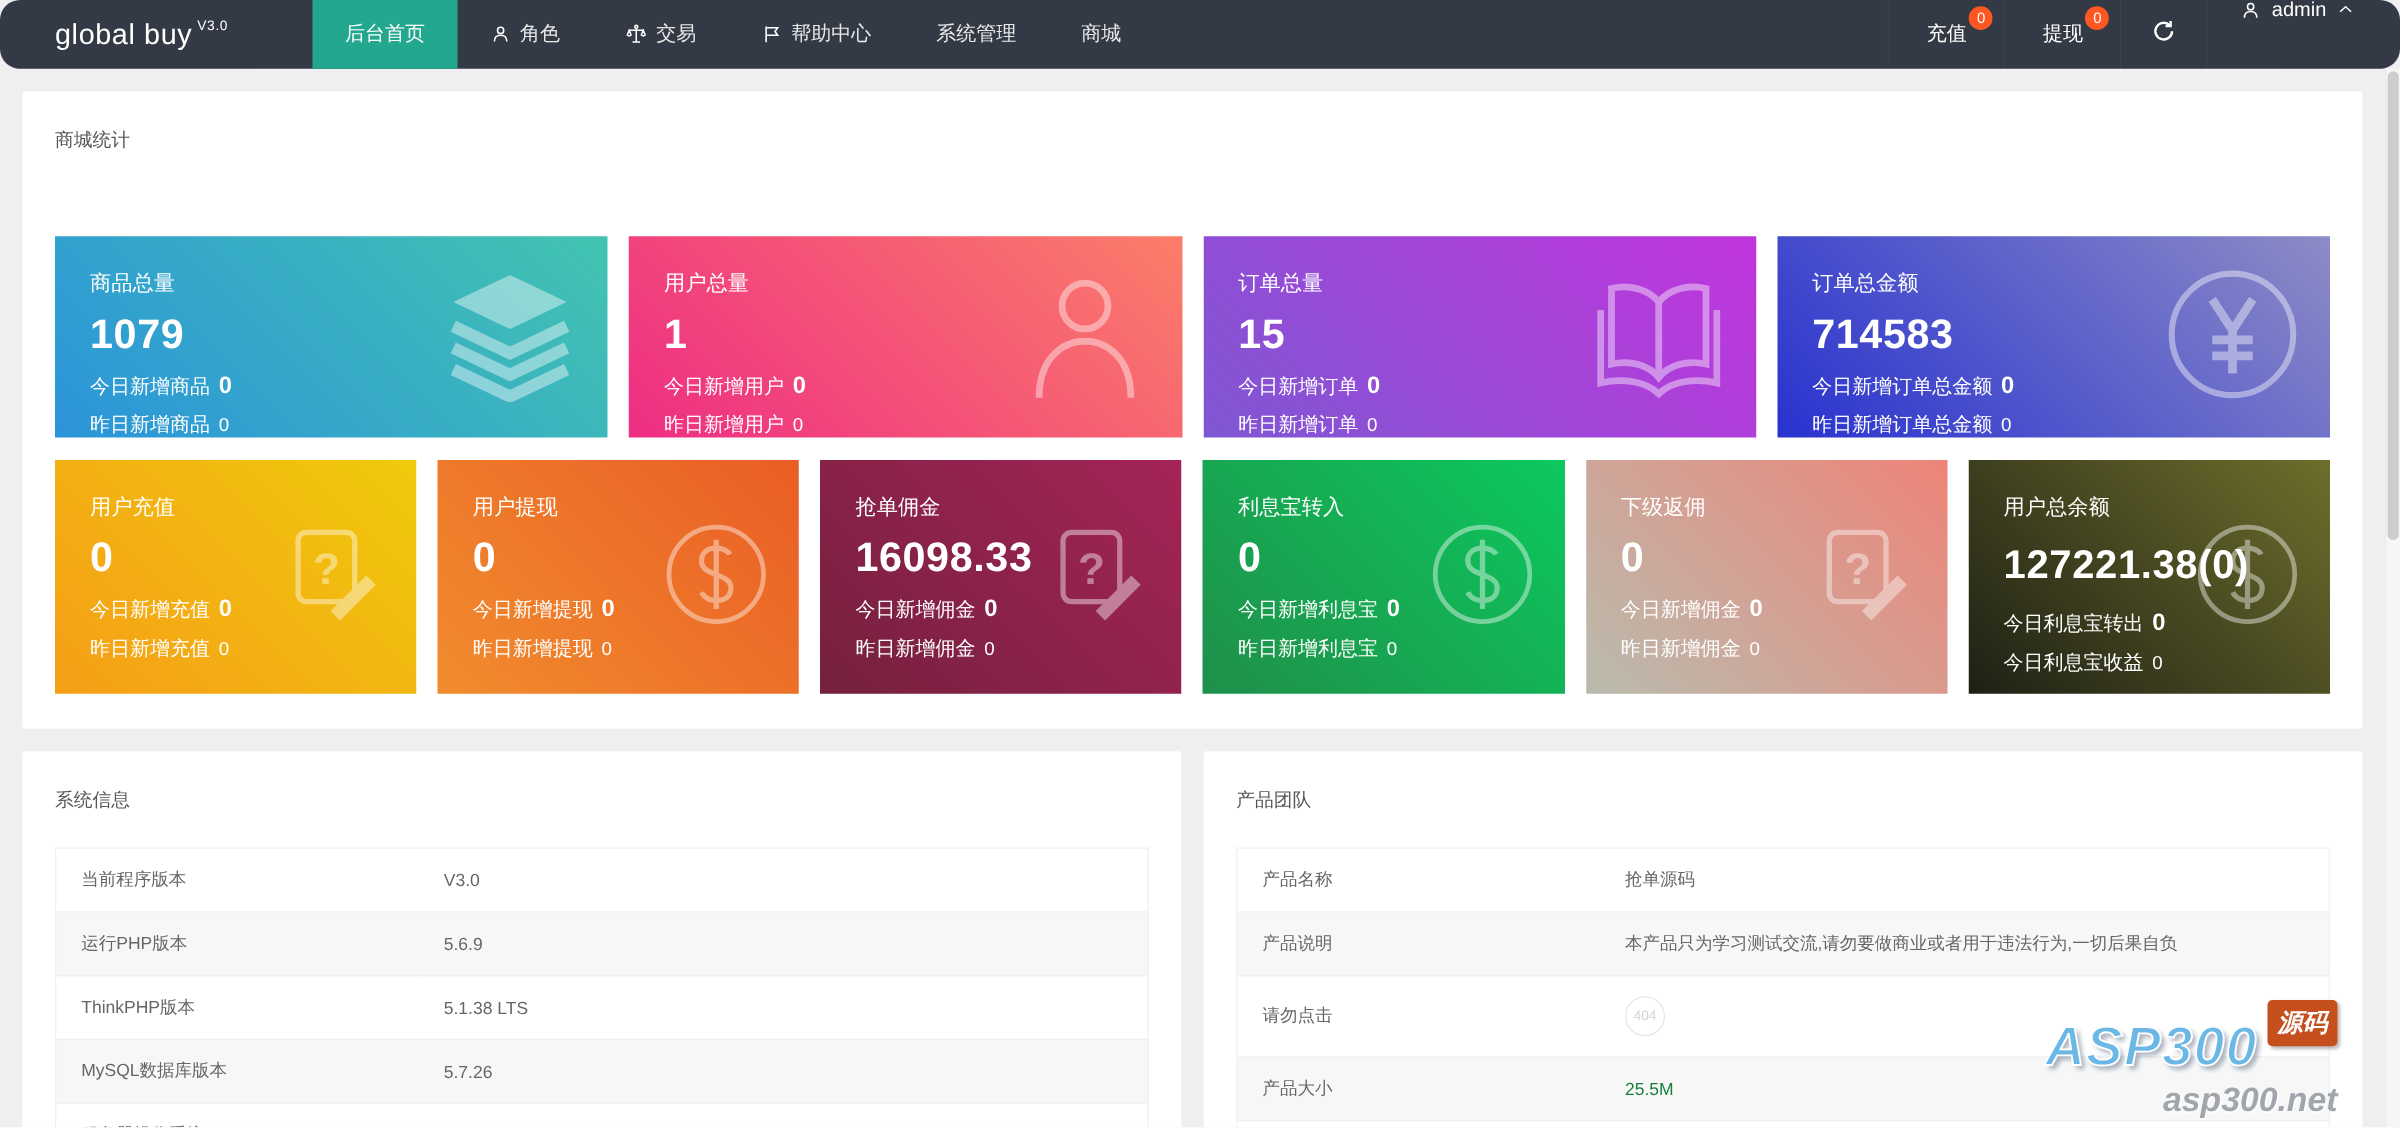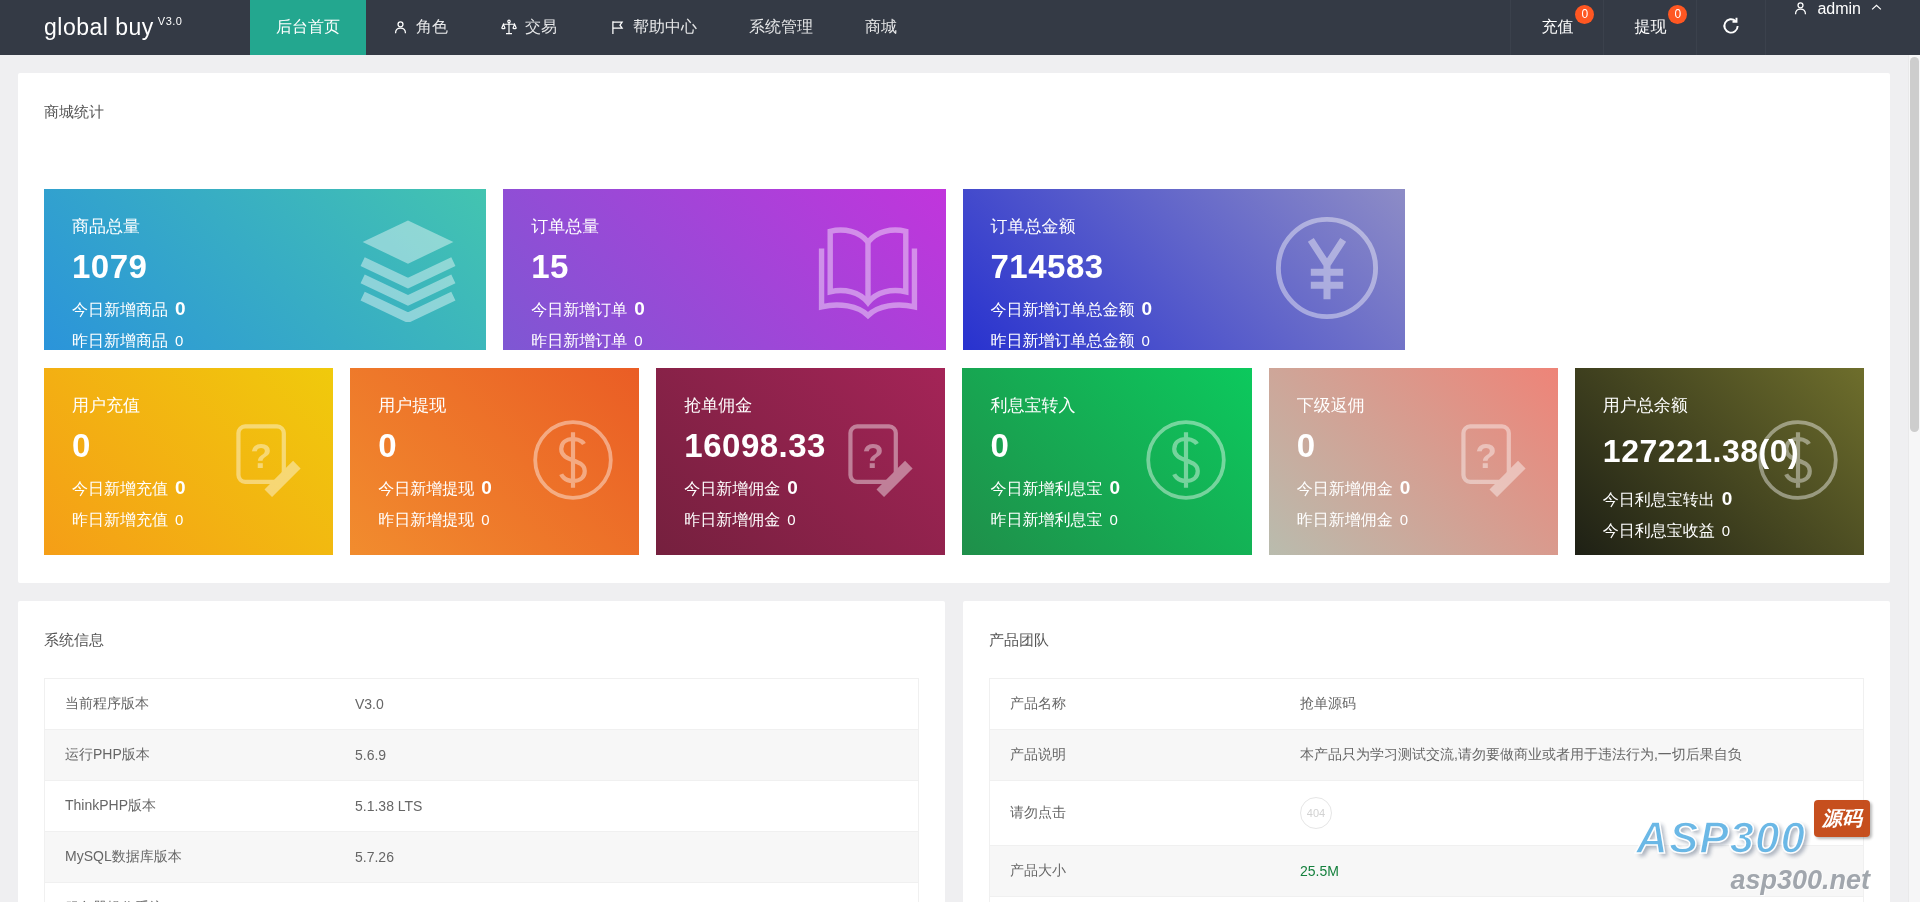--- a/index.html
+++ b/index.html
@@ -1,20 +1,20 @@
 <!DOCTYPE html>
 <html><head>
 <meta charset="utf-8">
 <style>
   html,body{margin:0;padding:0;}
   body{font-family:"Liberation Sans","DejaVu Sans",sans-serif;}
   .page{position:relative;width:1920px;height:902px;background:#efeff1;overflow:hidden;}
 
   
-  header{position:relative;height:55px;background:#343a45;display:flex;align-items:stretch;color:#fff;}
+  header{position:relative;height:55px;background:#343a45;display:flex;align-items:stretch;color:#fff;border-radius:16px;}
   .logo{width:250px;display:flex;align-items:center;padding-left:44px;box-sizing:border-box;font-size:23px;letter-spacing:.5px;color:#fff;white-space:nowrap;}
   .logo sup{font-size:11px;margin-left:4px;transform:translateY(-7px);display:inline-block;}
   nav{display:flex;align-items:stretch;}
   .nav-item{display:flex;align-items:center;gap:7px;padding:0 26px;font-size:16px;color:rgba(255,255,255,.88);cursor:pointer;}
   .nav-item.active{background:#23a78f;color:#fff;}
   .nav-item .ni{display:flex;align-items:center;}
   .header-right{margin-left:auto;display:flex;align-items:stretch;}
   .hbtn{position:relative;display:flex;align-items:center;padding:0 30px;font-size:16px;cursor:pointer;border-left:1px solid rgba(255,255,255,.04);}
   .badge{position:absolute;top:5px;right:9px;background:#ff5722;color:#fff;font-size:12px;min-width:19px;height:19px;line-height:19px;border-radius:10px;text-align:center;font-style:normal;padding:0 3px;box-sizing:border-box;}
   .hicon{display:flex;align-items:center;padding:0 24px;cursor:pointer;border-left:1px solid rgba(255,255,255,.04);}
@@ -147,20 +147,30 @@
             <div class="card-value">1079</div>
             <div class="card-line"><span>今日新增商品</span><b>0</b></div>
             <div class="card-line sub"><span>昨日新增商品</span><span class="v2">0</span></div>
             <span class="card-icon"><svg viewBox="0 0 100 100" fill="none" stroke="#fff">
                 <path d="M50 6 L92 26 L50 46 L8 26 Z" fill="#fff" stroke="none"></path>
                 <path d="M8 44 L50 64 L92 44" stroke-width="9"></path>
                 <path d="M8 60 L50 80 L92 60" stroke-width="9"></path>
                 <path d="M8 76 L50 96 L92 76" stroke-width="9"></path>
               </svg></span>
           </div>
+          <div class="stat-card" style="background: linear-gradient(225deg, rgb(251, 126, 105), rgb(238, 45, 132));">
+            <div class="card-label">用户总量</div>
+            <div class="card-value">1</div>
+            <div class="card-line"><span>今日新增用户</span><b>0</b></div>
+            <div class="card-line sub"><span>昨日新增用户</span><span class="v2">0</span></div>
+            <span class="card-icon"><svg viewBox="0 0 100 100" fill="none" stroke="#fff" stroke-width="5">
+                <circle cx="50" cy="29" r="17"></circle>
+                <path d="M16 97 C16 66 35 55 50 55 C65 55 84 66 84 97"></path>
+              </svg></span>
+          </div>
           <div class="stat-card" style="background: linear-gradient(225deg, rgb(193, 53, 220), rgb(126, 87, 211));">
             <div class="card-label">订单总量</div>
             <div class="card-value">15</div>
             <div class="card-line"><span>今日新增订单</span><b>0</b></div>
             <div class="card-line sub"><span>昨日新增订单</span><span class="v2">0</span></div>
             <span class="card-icon"><svg viewBox="0 0 100 100" fill="none" stroke="#fff" stroke-width="5">
                 <path d="M50 26 C42 16 28 13 15 16 L15 72 C28 69 42 72 50 82 C58 72 72 69 85 72 L85 16 C72 13 58 16 50 26 Z"></path>
                 <path d="M50 26 L50 82"></path>
                 <path d="M7 32 L7 86 C23 82 41 85 50 94 C59 85 77 82 93 86 L93 32"></path>
               </svg></span>

